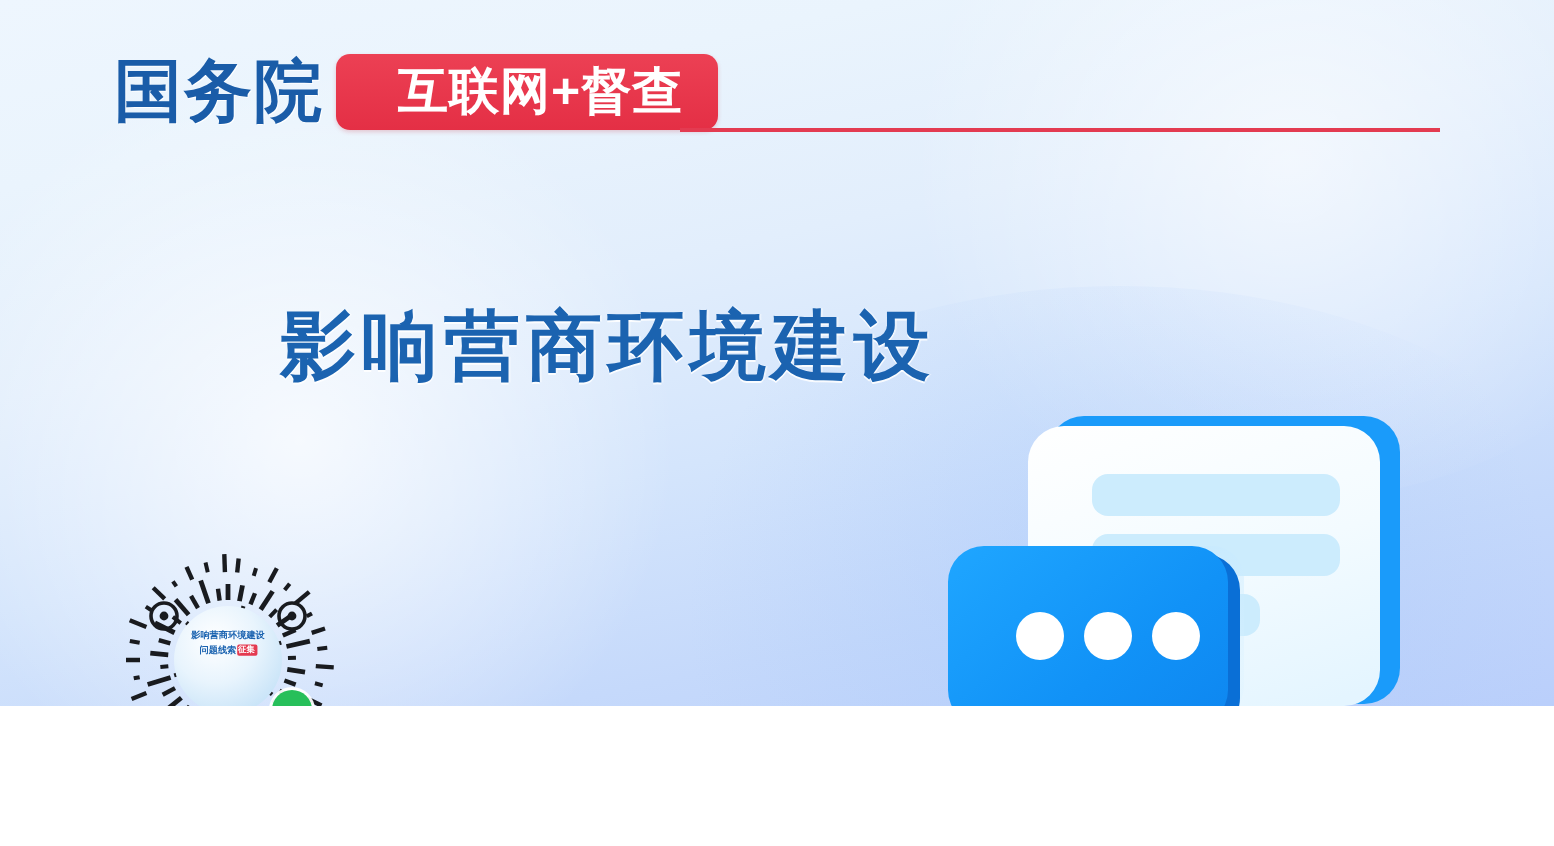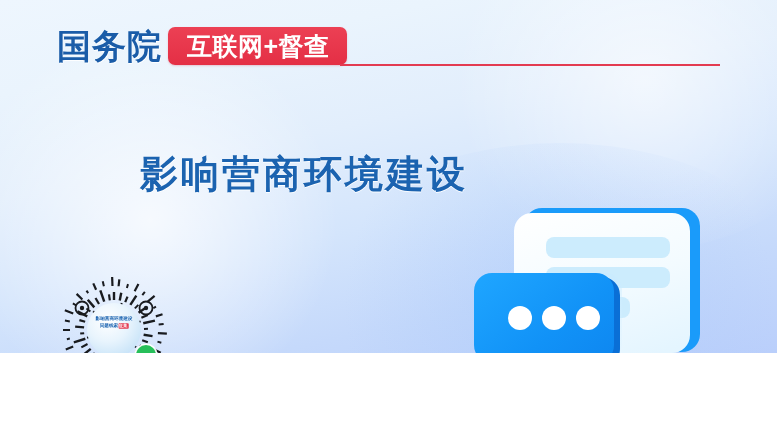--- a/index.html
+++ b/index.html
@@ -81,20 +81,21 @@
     align-items: center;
     box-shadow: 0 1px 2px rgba(200,40,60,0.22);
   }
   .badge-text {
     font-size: 25px;
     font-weight: bold;
     color: #ffffff;
     letter-spacing: 0.5px;
     line-height: 30px;
     white-space: nowrap;
+    margin-left: 12px;
   }
   .header-rule {
     position: absolute;
     left: 340px;
     top: 64px;
     width: 380px;
     height: 2px;
     background: #e33b51;
   }
 

